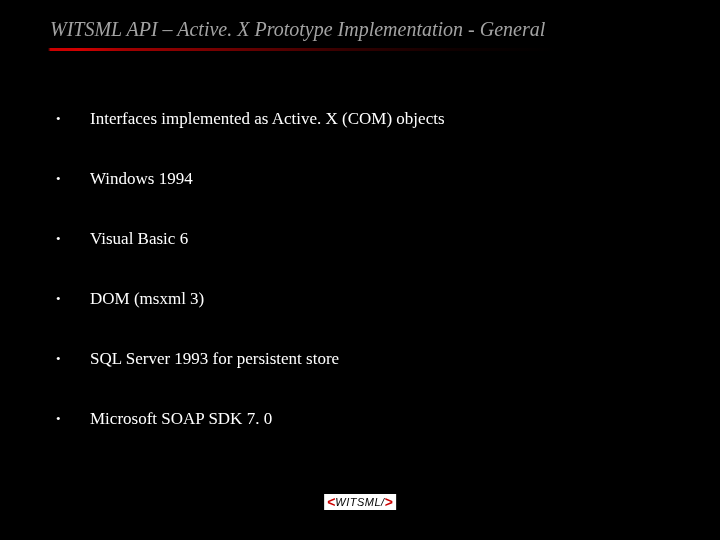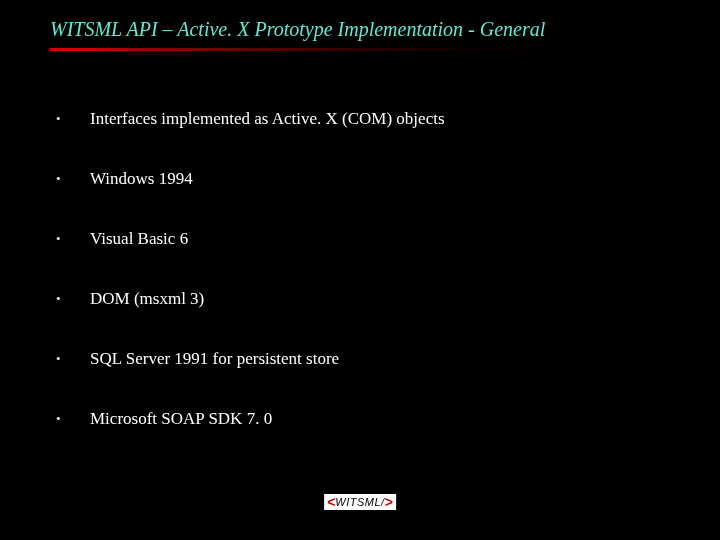--- a/index.html
+++ b/index.html
@@ -12,21 +12,21 @@
       height: 540px;
       background: #000000;
       font-family: "Times New Roman", Times, serif;
       position: relative;
       overflow: hidden;
     }
     .title {
       position: absolute;
       top: 18px;
       left: 50px;
-      color: #5eead4;
+      color: #a3a3a3;
       font-style: italic;
       font-size: 20px;
       font-weight: normal;
     }
     .divider {
       position: absolute;
       top: 48px;
       left: 48px;
       width: 508px;
       height: 3px;
@@ -113,21 +113,21 @@
   <div class="bullet-item">
     <span class="bullet">•</span>
     <span class="bullet-text">Visual Basic 6</span>
   </div>
   <div class="bullet-item">
     <span class="bullet">•</span>
     <span class="bullet-text">DOM (msxml 3)</span>
   </div>
   <div class="bullet-item">
     <span class="bullet">•</span>
-    <span class="bullet-text">SQL Server 1991 for persistent store</span>
+    <span class="bullet-text">SQL Server 1993 for persistent store</span>
   </div>
   <div class="bullet-item">
     <span class="bullet">•</span>
     <span class="bullet-text">Microsoft SOAP SDK 7. 0</span>
   </div>
 </div>
 
 <div class="footer-logo">
   <span class="angle">&lt;</span>
   <span class="logo-text">WITSML/</span>

